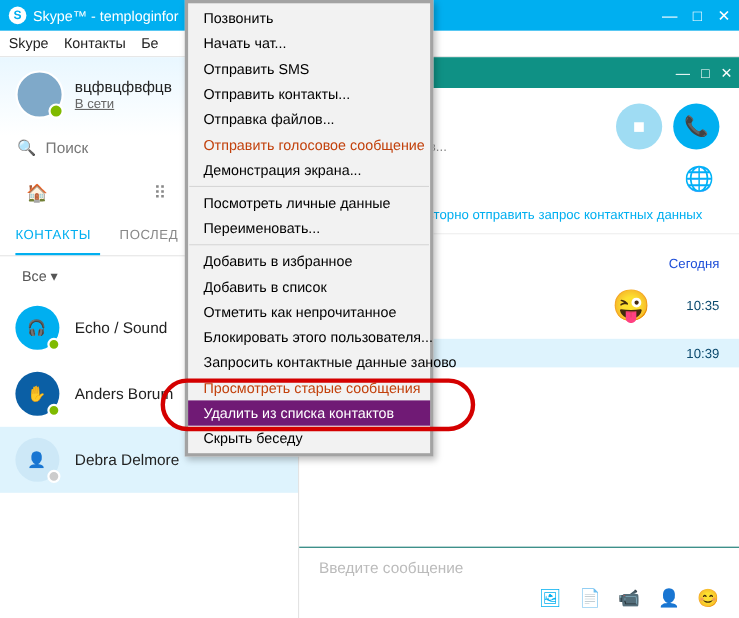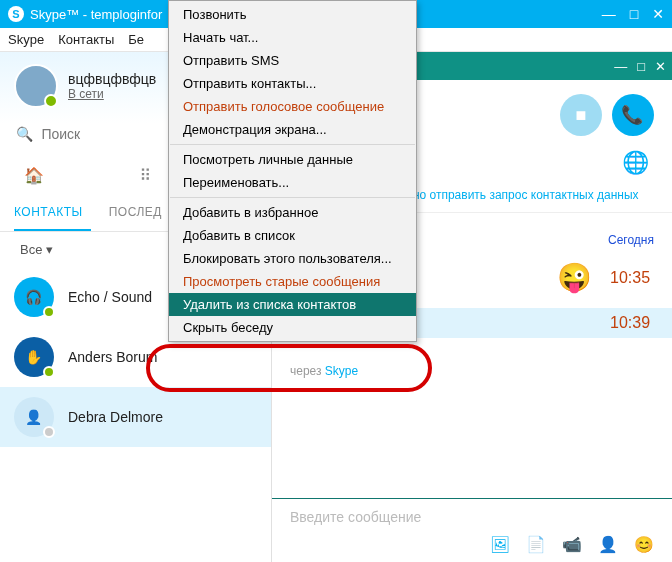--- a/index.html
+++ b/index.html
@@ -53,34 +53,34 @@
   .cbtn.video { background: #9fdcf3; }
   .cbtn.audio { background: #00aff0; }
   .globe { color: #ccc; font-size: 22px; text-align: right; padding: 0 22px 6px; }
   .notice { font-size: 12px; color: #777; padding: 6px 18px 10px; border-bottom: 1px solid #eee; }
   .notice a { color: #00aff0; text-decoration: none; }
 
   .chatbody { flex: 1; padding: 10px 18px; position: relative; }
   .daylabel { text-align: right; font-size: 12px; color: #1d4ed8; margin: 10px 0 14px; }
   .msgrow { display: flex; justify-content: flex-end; align-items: center; gap: 18px; margin-bottom: 14px; }
   .msgrow.sel { background: #def3fd; padding: 6px 0; margin-left: -18px; margin-right: -18px; padding-right: 18px; }
-  .msgtime { font-size: 16px; color: #c2410c; width: 44px; }
+  .msgtime { font-size: 12px; color: #0c4a6e; width: 44px; text-align: right; }
   .emoji { font-size: 28px; }
   .via { font-size: 12px; color: #999; margin-top: 26px; }
   .via a { color: #00aff0; text-decoration: none; }
 
   .composer { border-top: 1px solid #0f766e; padding: 10px 18px 8px; }
   .placeholder { font-size: 14px; color: #bbb; }
   .ctoolbar { display: flex; justify-content: flex-end; gap: 16px; margin-top: 10px; color: #00aff0; font-size: 16px; }
 
   
-  .ctxmenu { position: absolute; left: 168px; top: 0px; width: 249px; background: #f2f2f2; border: 1px solid #a3a3a3; box-shadow: 2px 3px 6px rgba(0,0,0,.25); z-index: 50; padding: 2px 0; }
+  .ctxmenu { position: absolute; left: 168px; top: 0px; width: 226px; background: #f2f2f2; border: 3px solid #a3a3a3; box-shadow: 2px 3px 6px rgba(0,0,0,.25); z-index: 50; padding: 2px 0; }
   .ctxmenu .mi { padding: 4px 14px; font-size: 13px; color: #000; white-space: nowrap; }
   .ctxmenu .mi.disabled { color: #c2410c; }
-  .ctxmenu .mi.hl { background: #0f766e; color: #fff; }
+  .ctxmenu .mi.hl { background: #701a75; color: #fff; }
   .ctxmenu hr { border: none; border-top: 1px solid #d6d6d6; margin: 3px 1px; }
 
   
   .annot { position: absolute; left: 146px; top: 344px; width: 286px; height: 48px; border: 4px solid #d40000; border-radius: 26px; z-index: 60; pointer-events: none; }
 </style>
 </head>
 <body>
 
 <div class="titlebar">
   <span class="sicon">S</span>
@@ -187,27 +187,30 @@
       </div>
     </div>
   </div>
 </div>
 
 <div class="ctxmenu" id="ctxmenu">
     <div class="mi">Позвонить</div>
     <div class="mi">Начать чат...</div>
     <div class="mi">Отправить SMS</div>
     <div class="mi">Отправить контакты...</div>
+    <div class="mi">Отправка файлов...</div>
     <div class="mi disabled">Отправить голосовое сообщение</div>
     <div class="mi">Демонстрация экрана...</div>
     <hr>
     <div class="mi">Посмотреть личные данные</div>
     <div class="mi">Переименовать...</div>
     <hr>
     <div class="mi">Добавить в избранное</div>
     <div class="mi">Добавить в список</div>
+    <div class="mi">Отметить как непрочитанное</div>
     <div class="mi">Блокировать этого пользователя...</div>
+    <div class="mi">Запросить контактные данные заново</div>
     <div class="mi disabled">Просмотреть старые сообщения</div>
     <div class="mi hl">Удалить из списка контактов</div>
     <div class="mi">Скрыть беседу</div>
   </div>
 
 <div class="annot"></div>
 
 </body></html>

